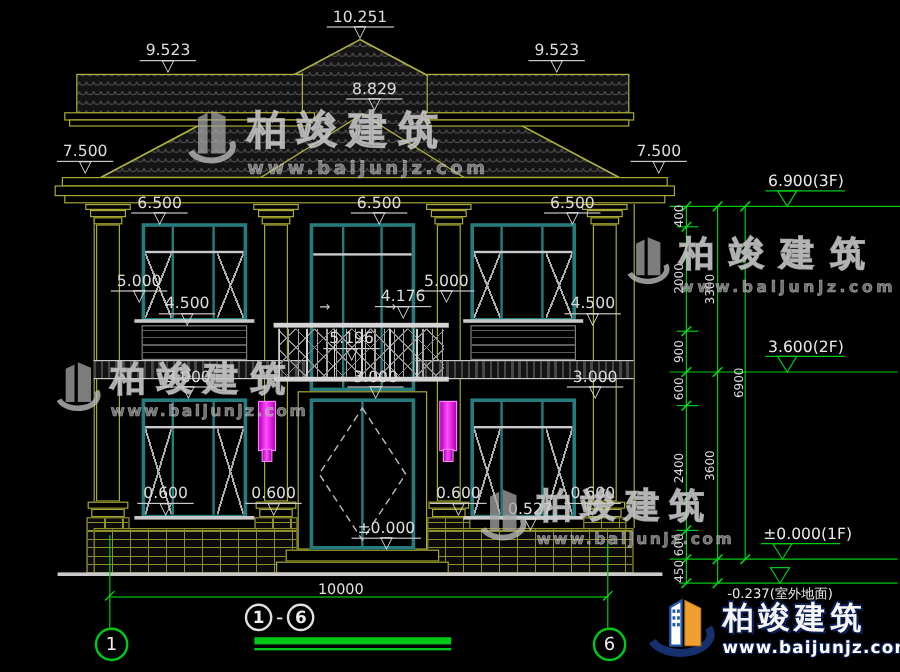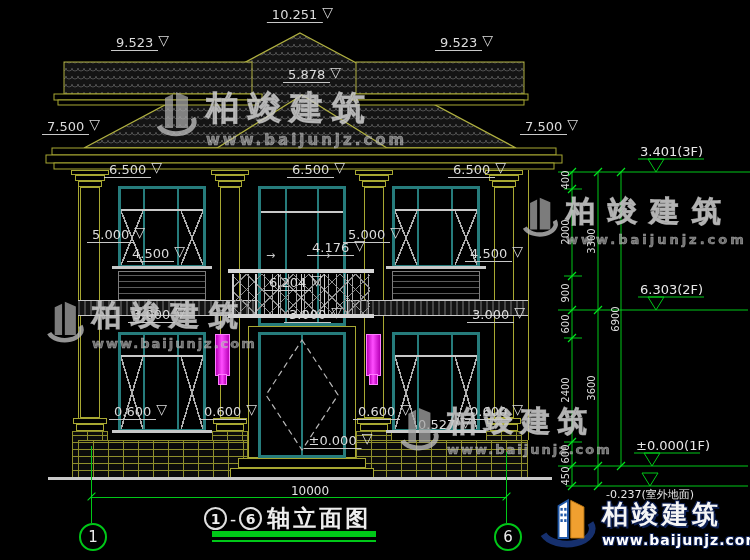--- a/index.html
+++ b/index.html
@@ -31,21 +31,21 @@
   .balus{position:absolute;
     background:
       repeating-linear-gradient(90deg,#cfcfcf 0 1.5px,transparent 1.5px 23px),
       repeating-linear-gradient(45deg,transparent 0 5px,#8f8f8f 5px 6px,transparent 6px 11px),
       repeating-linear-gradient(-45deg,transparent 0 5px,#8f8f8f 5px 6px,transparent 6px 11px),
       repeating-linear-gradient(90deg,#a9a9a9 0 1px,transparent 1px 8px);}
   .rail{position:absolute;background:#d6d6d6;}
   
   .lamp{position:absolute;border:1px solid #ff7dff;background:linear-gradient(90deg,#b800b8,#ff4dff 45%,#b800b8);}
   
-  .elev{position:absolute;transform:translateX(-50%);display:flex;flex-direction:row;
+  .elev{position:absolute;transform:translateX(-50%);display:flex;flex-direction:column;align-items:center;
         color:#dcdcdc;font-size:13px;line-height:1.05;z-index:12;white-space:nowrap;}
   .et{border-bottom:1px solid #c8c8c8;padding:0 5px;}
   .etri{font-size:14px;line-height:11px;height:13px;margin-top:-1px;}
   
   .fl{position:absolute;color:#e8e8e8;font-size:13px;white-space:nowrap;z-index:12;}
   
   .wm{position:absolute;display:flex;align-items:flex-start;gap:6px;z-index:25;pointer-events:none;}
   .wm-brand{font-weight:700;color:rgba(178,178,178,0.58);-webkit-text-stroke:1px rgba(205,205,205,0.75);white-space:nowrap;}
   .wm-url{font-weight:700;color:rgba(178,178,178,0.62);-webkit-text-stroke:0.5px rgba(205,205,205,0.7);white-space:nowrap;}
   
@@ -202,21 +202,21 @@
     </div>
   <div class="elev" style="left:140px;top:36px">
       <span class="et">9.523</span>
       <span class="etri">▽</span>
     </div>
   <div class="elev" style="left:464px;top:36px">
       <span class="et">9.523</span>
       <span class="etri">▽</span>
     </div>
   <div class="elev" style="left:312px;top:68px">
-      <span class="et">5.878</span>
+      <span class="et">8.829</span>
       <span class="etri">▽</span>
     </div>
   <div class="elev" style="left:71px;top:120px">
       <span class="et">7.500</span>
       <span class="etri">▽</span>
     </div>
   <div class="elev" style="left:549px;top:120px">
       <span class="et">7.500</span>
       <span class="etri">▽</span>
     </div>
@@ -246,21 +246,21 @@
     </div>
   <div class="elev" style="left:494px;top:247px">
       <span class="et">4.500</span>
       <span class="etri">▽</span>
     </div>
   <div class="elev" style="left:336px;top:241px">
       <span class="et">4.176</span>
       <span class="etri">▽</span>
     </div>
   <div class="elev" style="left:293px;top:276px">
-      <span class="et">6.204</span>
+      <span class="et">5.196</span>
       <span class="etri">▽</span>
     </div>
   <div class="elev" style="left:157px;top:308px">
       <span class="et">3.000</span>
       <span class="etri">▽</span>
     </div>
   <div class="elev" style="left:313px;top:308px">
       <span class="et">3.000</span>
       <span class="etri">▽</span>
     </div>
@@ -281,21 +281,21 @@
       <span class="etri">▽</span>
     </div>
   <div class="elev" style="left:494px;top:405px">
       <span class="et">0.600</span>
       <span class="etri">▽</span>
     </div>
   <div class="elev" style="left:442px;top:418px">
       <span class="et">0.527</span>
       <span class="etri">▽</span>
     </div>
-  <div class="elev" style="left:338px;top:434px">
+  <div class="elev" style="left:322px;top:434px">
       <span class="et">±0.000</span>
       <span class="etri">▽</span>
     </div>
 
   <svg class="abs" style="left:550px;top:140px" width="200" height="360">
     <g stroke="#00c818" stroke-width="1" fill="none">
       <line x1="22" y1="32" x2="22" y2="346"></line>
       <line x1="48" y1="32" x2="48" y2="346"></line>
       <line x1="71" y1="32" x2="71" y2="326"></line>
       <line x1="8" y1="32" x2="200" y2="32"></line>
@@ -326,39 +326,38 @@
       <text x="16" y="187" transform="rotate(-90 16 184)">600</text>
       <text x="16" y="253" transform="rotate(-90 16 250)">2400</text>
       <text x="16" y="317" transform="rotate(-90 16 314)">600</text>
       <text x="16" y="339" transform="rotate(-90 16 336)">450</text>
       <text x="42" y="104" transform="rotate(-90 42 101)">3300</text>
       <text x="42" y="251" transform="rotate(-90 42 248)">3600</text>
       <text x="66" y="182" transform="rotate(-90 66 179)">6900</text>
     </g>
   </svg>
 
-  <div class="fl" style="left:640px;top:144px">3.401(3F)</div>
-  <div class="fl" style="left:640px;top:282px">6.303(2F)</div>
+  <div class="fl" style="left:640px;top:144px">6.900(3F)</div>
+  <div class="fl" style="left:640px;top:282px">3.600(2F)</div>
   <div class="fl" style="left:636px;top:438px">±0.000(1F)</div>
   <div class="fl" style="left:606px;top:487px;font-size:11px;z-index:8">-0.237(室外地面)</div>
 
   <div class="grn" style="left:91px;top:446px;width:1px;height:77px"></div>
   <div class="grn" style="left:506px;top:452px;width:1px;height:71px"></div>
   <div class="grn" style="left:92px;top:497px;width:415px;height:1px"></div>
   <div class="slash" style="left:86px;top:496px"></div>
   <div class="slash" style="left:501px;top:496px"></div>
-  <div class="dimtext" style="left:282px;top:484px;width:56px">10000</div>
+  <div class="dimtext" style="left:256px;top:484px;width:56px">10000</div>
   <div class="axb" style="left:79px;top:523px">1</div>
   <div class="axb" style="left:494px;top:523px">6</div>
 
   <div class="title-row">
     <span class="tc">1</span>
     <span class="title-dash">-</span>
     <span class="tc">6</span>
-    <span class="title-label">轴立面图</span>
   </div>
   <div class="grn" style="left:212px;top:531px;width:164px;height:6px"></div>
   <div class="grn" style="left:212px;top:540px;width:164px;height:2px"></div>
 
   <div class="wm" style="left:148px;top:86px">
     <svg width="52" height="58" viewBox="0 0 50 58">
       <path d="M10 40a17 11 0 1 0 34-8" fill="none" stroke="rgba(185,185,185,0.8)" stroke-width="5"></path>
       <path d="M16 42V12l8-4v34z" fill="rgba(165,165,165,0.75)"></path>
       <path d="M27 42V6l12 5v31z" fill="rgba(165,165,165,0.75)"></path>
     </svg>

